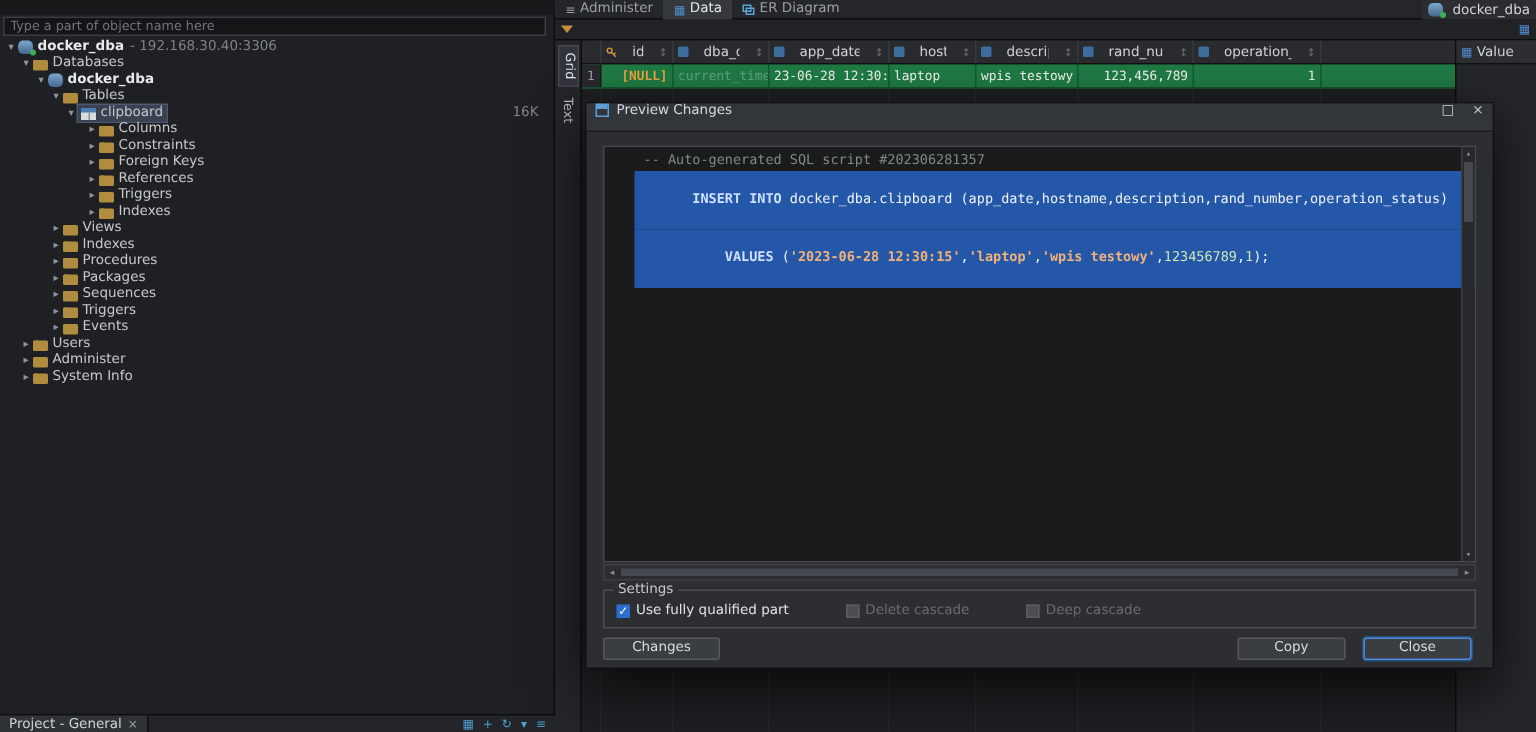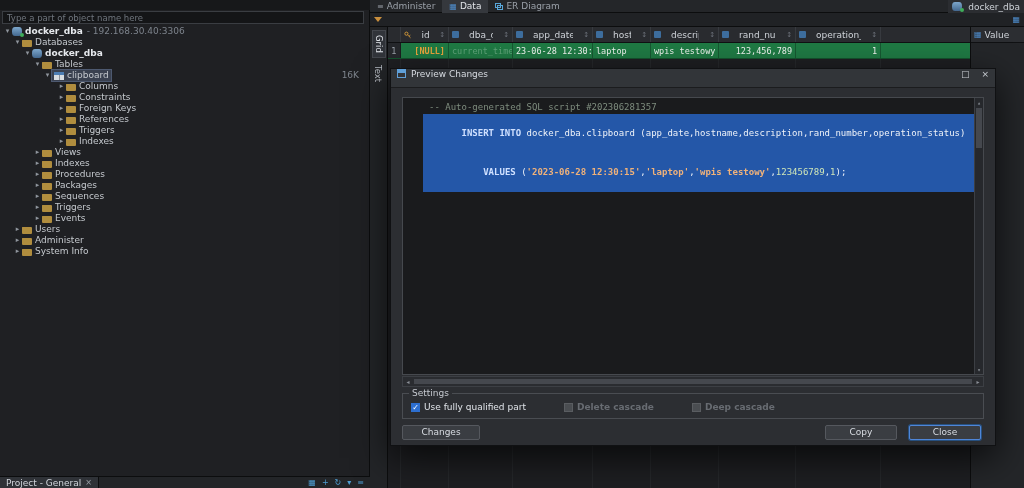--- a/index.html
+++ b/index.html
@@ -112,21 +112,21 @@
   .sql-hscroll .a { width:10px; text-align:center; color:#8a8f96; font-size:6px; flex:none; }
   .sql-hscroll .thumb { flex:1; height:5px; margin:0 1px; background:#45484e; }
 
   .fieldset { position:absolute; left:11px; right:11px; top:324px; height:26px; border:1px solid #4a4d52; }
   .legend { position:absolute; top:-6px; left:6px; background:#2c2e32; padding:0 3px; color:#c6cad0; }
   .cb-row { display:flex; align-items:center; padding:8px 0 0 8px; }
   .cb { width:9px; height:9px; flex:none; margin-right:4px; }
   .cb.checked { background:#2d6fd0; color:#fff; font-size:8px; line-height:9px; text-align:center; }
   .cb.disabled { background:#4a4d51; border:1px solid #5a5d61; }
   .cb-label { color:#dfe3e8; margin-right:38px; }
-  .cb-label.dis { color:#686c72;font-weight:bold; }
+  .cb-label.dis { color:#686c72; }
 
   .btn { position:absolute; top:356px; height:15px; background:#3a3d42; border:1px solid #55585e; color:#d8dce2;
     text-align:center; line-height:13px; border-radius:2px; font-size:9px; cursor:default; }
   .btn-persist { left:11px; width:78px; }
   .btn-copy { right:98px; width:72px; }
   .btn-close { right:14px; width:72px; border-color:#4f86d8; box-shadow:0 0 0 1px #27507f; }
 </style>
 </head>
 <body>
 

